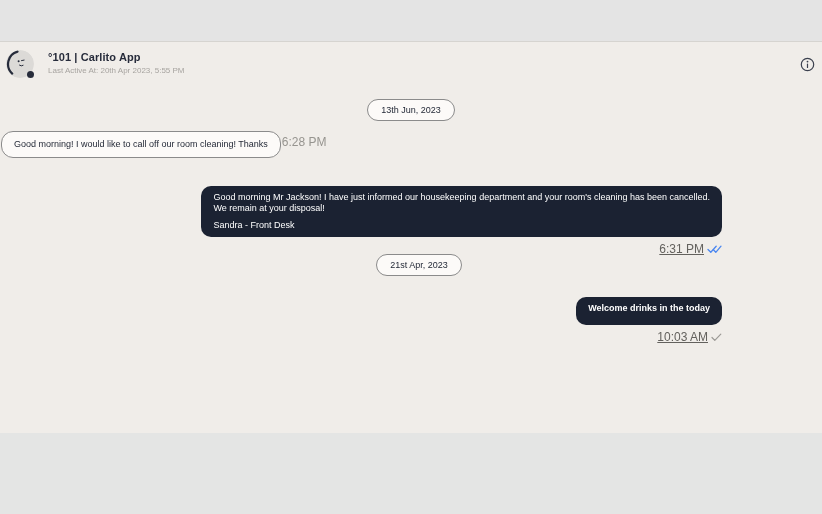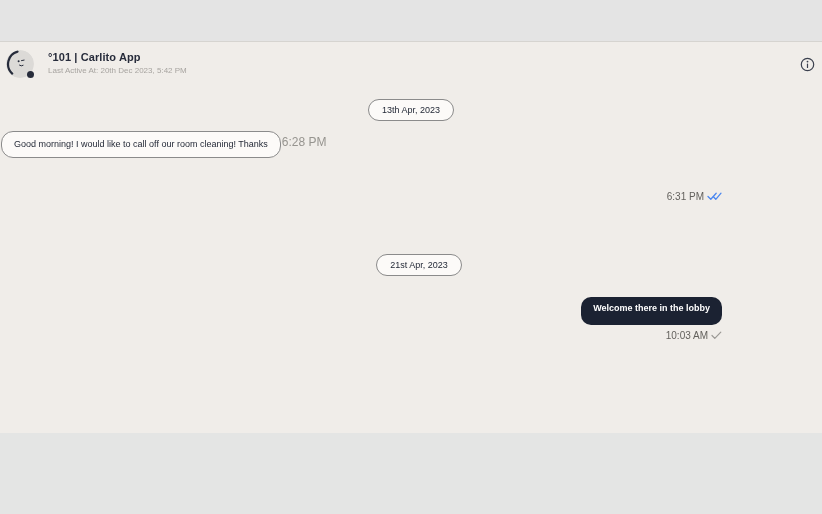--- a/index.html
+++ b/index.html
@@ -42,21 +42,21 @@
   .group-out-2{top:255px;}
   .bubble-out{
     background:#1b2232;color:#ffffff;border-radius:10px;
     padding:6px 12px;font-size:9px;line-height:11px;text-align:left;
     max-width:740px;
   }
   .bubble-out .body{white-space:pre-line;}
   .bubble-out .signature{margin-top:6px;}
   .bubble-out .title{font-weight:bold;margin-bottom:5px;white-space:nowrap;}
   .bubble-out .oneline{white-space:nowrap;}
-  .time-out{margin-top:5px;display:flex;align-items:center;gap:3px;font-size:10px;color:#63615d;}
+  .time-out{margin-top:5px;display:flex;align-items:center;gap:3px;font-size:12px;color:#63615d;text-decoration:underline;}
   .check-svg{display:block;}
 </style>
 </head>
 <body>
 
 <div class="screen">
 
   <div class="top-band"></div>
 
   <div class="main">
@@ -64,56 +64,61 @@
     <div class="header">
       <svg class="avatar" width="28" height="28" viewBox="0 0 28 28">
         <circle cx="14" cy="14" r="14" fill="#dcdad7"></circle>
         <path d="M11.5 1.6 A 13 13 0 0 0 6.2 23.6" fill="none" stroke="#272c3b" stroke-width="2.2" stroke-linecap="round"></path>
         <circle cx="12.6" cy="11.2" r="1" fill="#272c3b"></circle>
         <path d="M15.5 10.6 l2.6 -0.5" stroke="#272c3b" stroke-width="1" fill="none" stroke-linecap="round"></path>
         <path d="M13.5 15.2 q1.8 1.4 3.6 0.2" stroke="#272c3b" stroke-width="1" fill="none" stroke-linecap="round"></path>
       </svg>
       <div class="status-dot"></div>
       <div class="hdr-title">°101 | Carlito App</div>
-      <div class="hdr-sub">Last Active At: 20th Dec 2023, 5:42 PM</div>
+      <div class="hdr-sub">Last Active At: 20th Apr 2023, 5:55 PM</div>
       <button class="info-btn" title="">
         <svg class="check-svg" width="15" height="15" viewBox="0 0 15 15">
           <circle cx="7.5" cy="7.5" r="6.2" fill="none" stroke="#3b404e" stroke-width="1.2"></circle>
           <circle cx="7.5" cy="4.6" r="0.9" fill="#3b404e"></circle>
           <rect x="6.9" y="6.4" width="1.2" height="4.6" rx="0.6" fill="#3b404e"></rect>
         </svg>
       </button>
     </div>
 
     <div class="date-row row-date-1">
-      <div class="date-pill">13th Apr, 2023</div>
+      <div class="date-pill">13th Jun, 2023</div>
     </div>
 
     <div class="msg-group-in">
       <div class="bubble-in">Good morning! I would like to call off our room cleaning! Thanks</div>
       <div class="time-in">6:28 PM</div>
     </div>
 
     <div class="msg-group-out group-out-1">
+      <div class="bubble-out">
+        <div class="body">Good morning Mr Jackson! I have just informed our housekeeping department and your room's cleaning has been cancelled.
+We remain at your disposal!</div>
+        <div class="signature">Sandra - Front Desk</div>
+      </div>
       <div class="time-out">
         <span>6:31 PM</span>
         <svg class="check-svg" width="15" height="9" viewBox="0 0 15 9">
           <path d="M1 4.5 L3.8 7.3 L9.2 1.2" fill="none" stroke="#4b87f0" stroke-width="1.3" stroke-linecap="round" stroke-linejoin="round"></path>
           <path d="M6.4 4.8 L8.8 7.3 L14 1.2" fill="none" stroke="#4b87f0" stroke-width="1.3" stroke-linecap="round" stroke-linejoin="round"></path>
         </svg>
       </div>
     </div>
 
     <div class="date-row row-date-2">
       <div class="date-pill">21st Apr, 2023</div>
     </div>
 
     <div class="msg-group-out group-out-2">
       <div class="bubble-out">
-        <div class="title">Welcome there in the lobby</div>
+        <div class="title">Welcome drinks in the today</div>
       </div>
       <div class="time-out">
         <span>10:03 AM</span>
         <svg class="check-svg" width="11" height="9" viewBox="0 0 11 9">
           <path d="M1 4.5 L3.8 7.3 L9.8 1.2" fill="none" stroke="#9b9995" stroke-width="1.2" stroke-linecap="round" stroke-linejoin="round"></path>
         </svg>
       </div>
     </div>
 
   </div>

